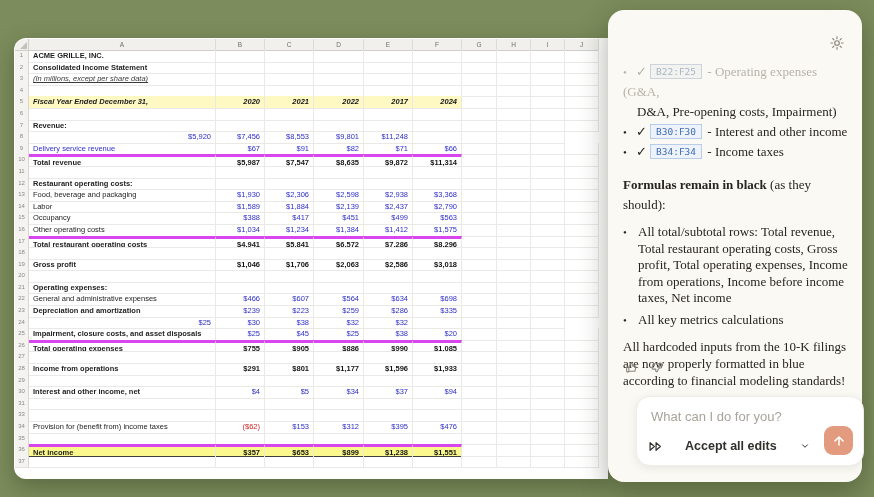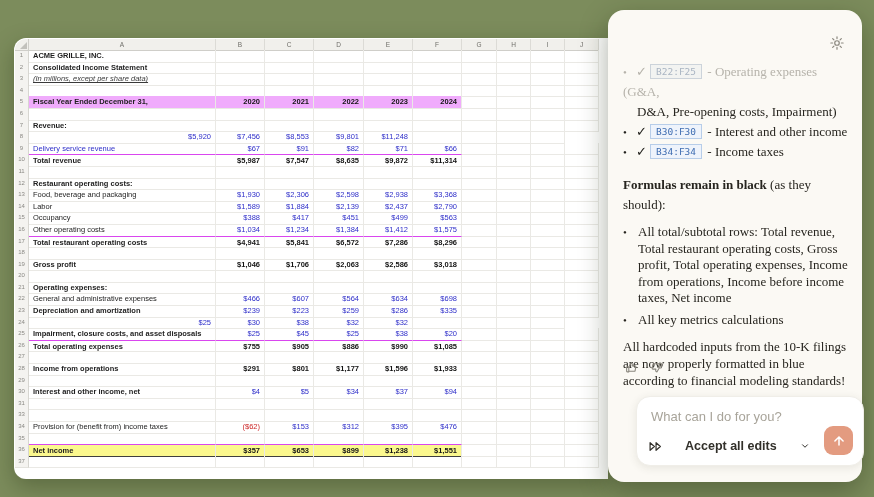--- a/index.html
+++ b/index.html
@@ -34,23 +34,23 @@
   .filler { border:none; }
 
   .lb { font-weight:bold; }
   .li { font-style:italic; color:#3a3a3a;text-decoration:underline; }
   .lblue { color:#2e2ec9; }
   .vblue { color:#2e2ec9; }
   .vbold { font-weight:bold; color:#141414; }
   .vred { color:#cc2424; }
   .yr { font-weight:bold; color:#141414; }
 
-  .band .a, .band .v { background:#f0abfc; }
+  .band .a, .band .v { background:#fef9c3;font-style:italic; }
   .hl .a, .hl .v { background:#fbf88e; }
-  .bt .a, .bt .v { border-top:1px solid #d946ef; }
+  .bt .a, .bt .v { border-top:3px solid #d946ef; }
   .bb .a, .bb .v { border-bottom:1px solid #3f3f3f; }
 
   
   .panel {
     position:absolute; left:608px; top:10px; width:254px; height:472px;
     background:#fbf9f4; border-radius:16px;
     box-shadow:0 10px 28px rgba(30,40,12,.38);
   }
   .gear-btn { position:absolute; top:24px; right:15px; width:18px; height:18px;
     background:none; border:none; cursor:pointer; color:#8a877e; }
@@ -184,21 +184,21 @@
     <div class="c g"></div>
     <div class="c g"></div>
     <div class="filler"></div>
   </div>
       <div class="grid-row row band">
     <div class="rn">5</div>
     <div class="c a lb">Fiscal Year Ended December 31,</div>
     <div class="c v yr">2020</div>
     <div class="c v yr">2021</div>
     <div class="c v yr">2022</div>
-    <div class="c v yr">2023</div>
+    <div class="c v yr">2017</div>
     <div class="c v yr">2024</div>
     <div class="c g"></div>
     <div class="c g"></div>
     <div class="c g"></div>
     <div class="c g"></div>
     <div class="filler"></div>
   </div>
       <div class="grid-row row">
     <div class="rn">6</div>
     <div class="c a"></div>

